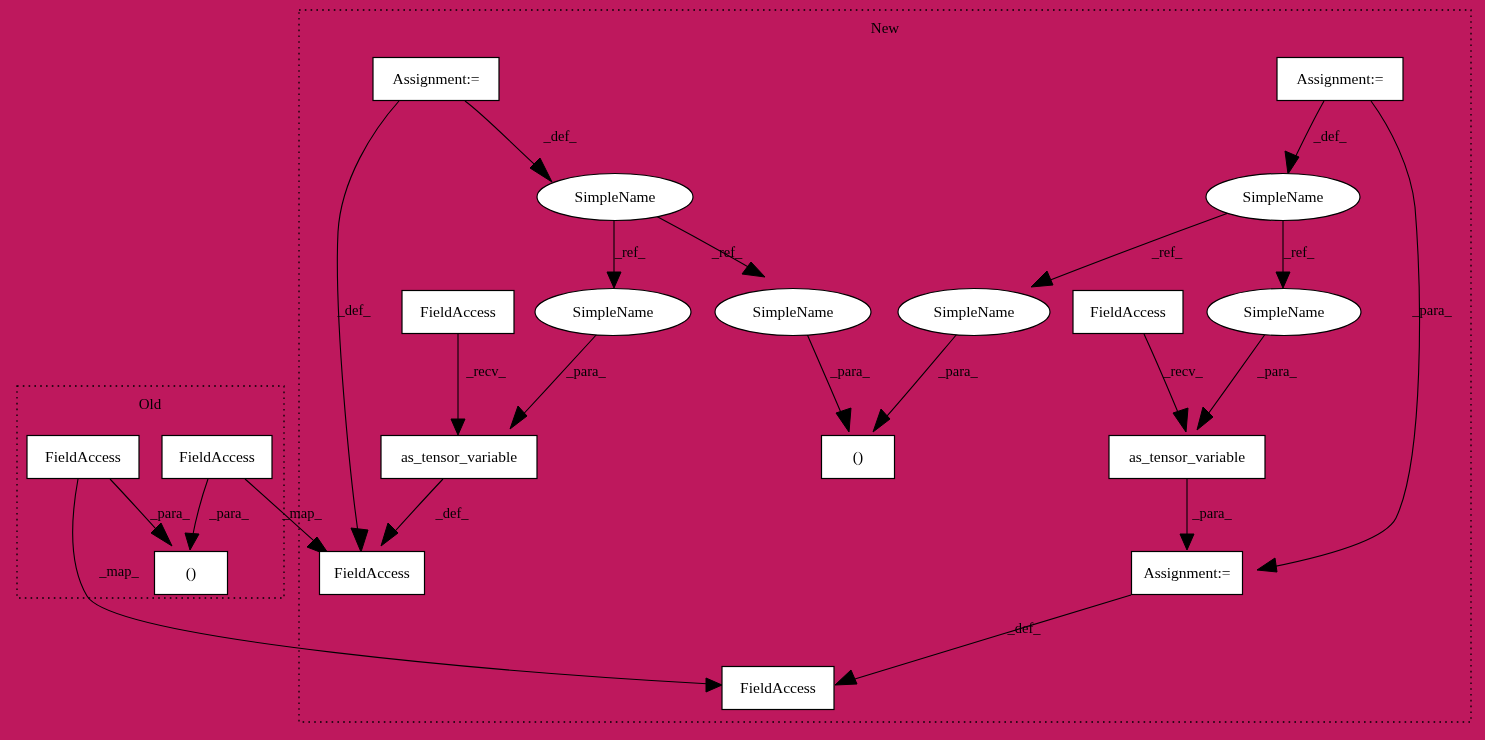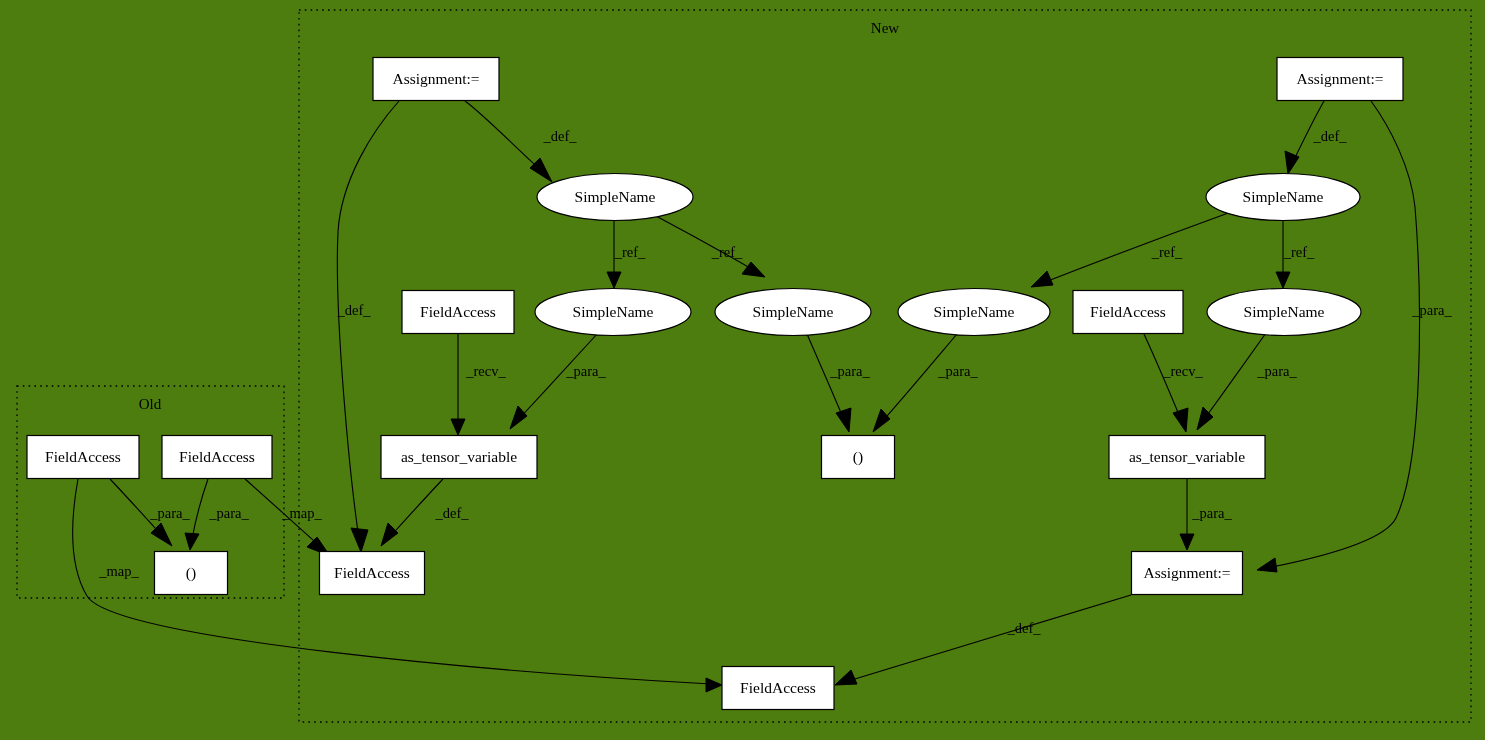--- a/index.html
+++ b/index.html
@@ -1,19 +1,19 @@
 <!DOCTYPE html>
 <html><head>
 <meta charset="utf-8">
 <style>
   html,body{margin:0;padding:0;background:#ffffff;}
   #stage{
     position:relative;
     width:1485px;height:740px;
-    background:#4d7c0f;
+    background:#be185d;
     font-family:"Liberation Serif","DejaVu Serif",serif;
     overflow:hidden;
   }
   #graph-svg{position:absolute;left:0;top:0;width:1485px;height:740px;}
   .edge-path{fill:none;stroke:#000000;stroke-width:1.1px;}
   .arrow-head{fill:#000000;stroke:#000000;stroke-width:1px;}
   .node-box{fill:#ffffff;stroke:#000000;stroke-width:1.2px;}
   .node-ellipse{fill:#ffffff;stroke:#000000;stroke-width:1.2px;}
   .cluster-box{fill:none;stroke:#000000;stroke-width:1.3px;stroke-dasharray:1.6,4.2;stroke-linecap:butt;}
   text{font-family:"Liberation Serif","DejaVu Serif",serif;fill:#000000;}

